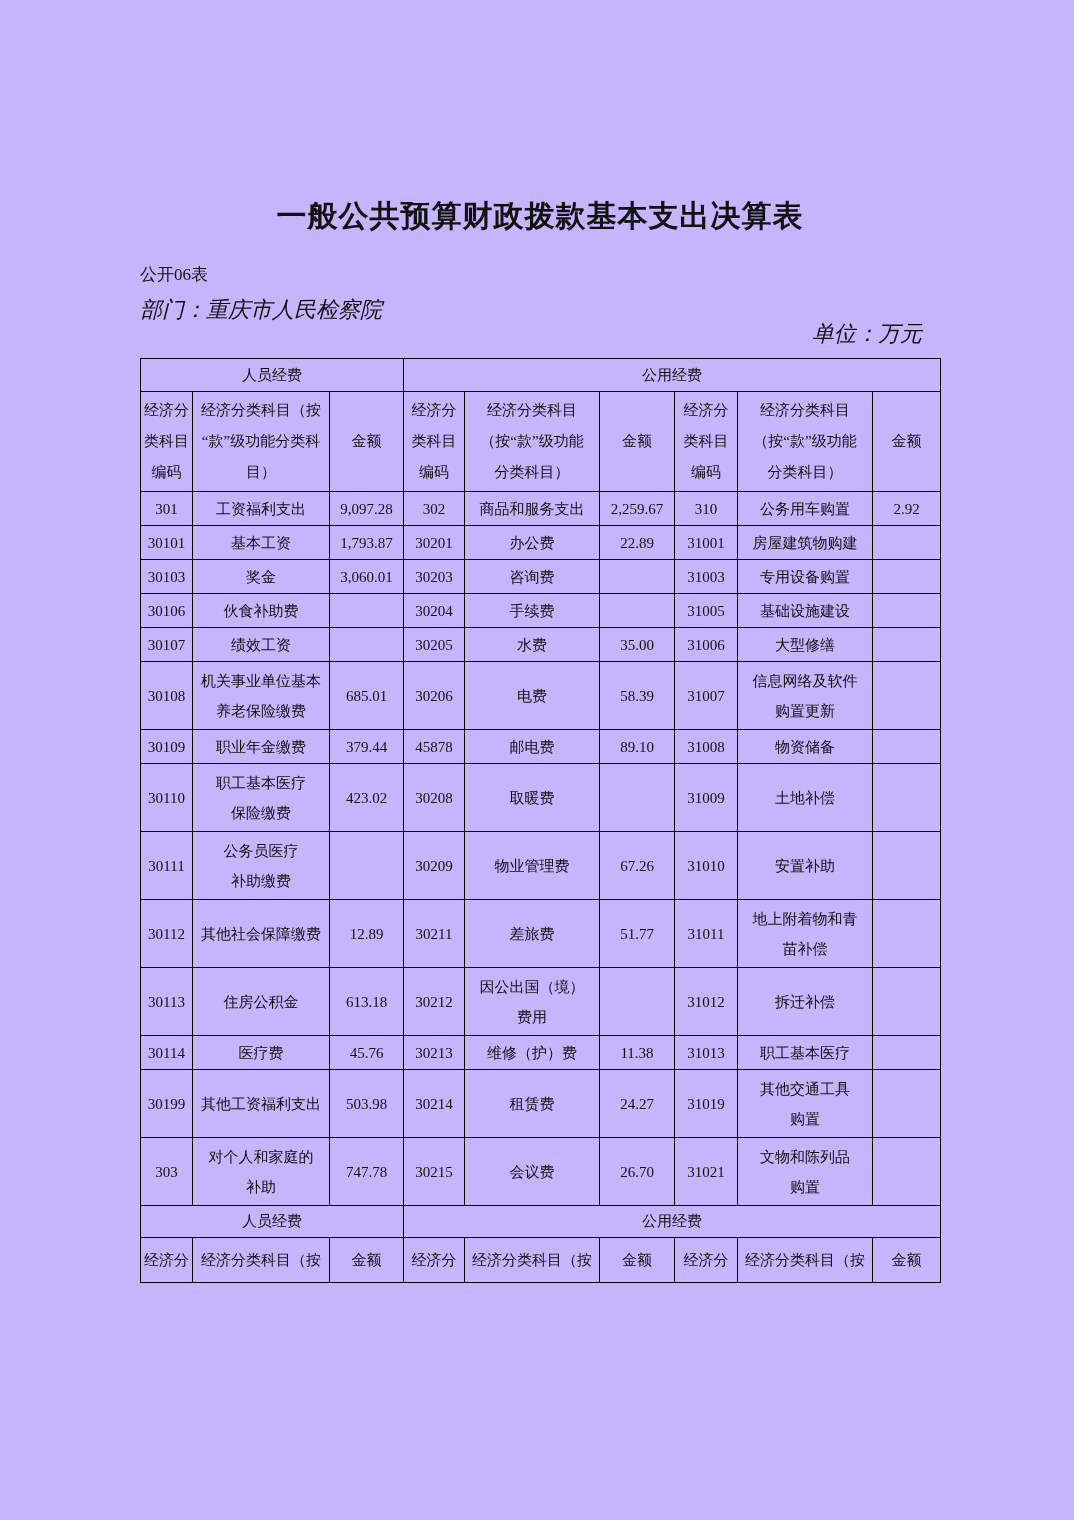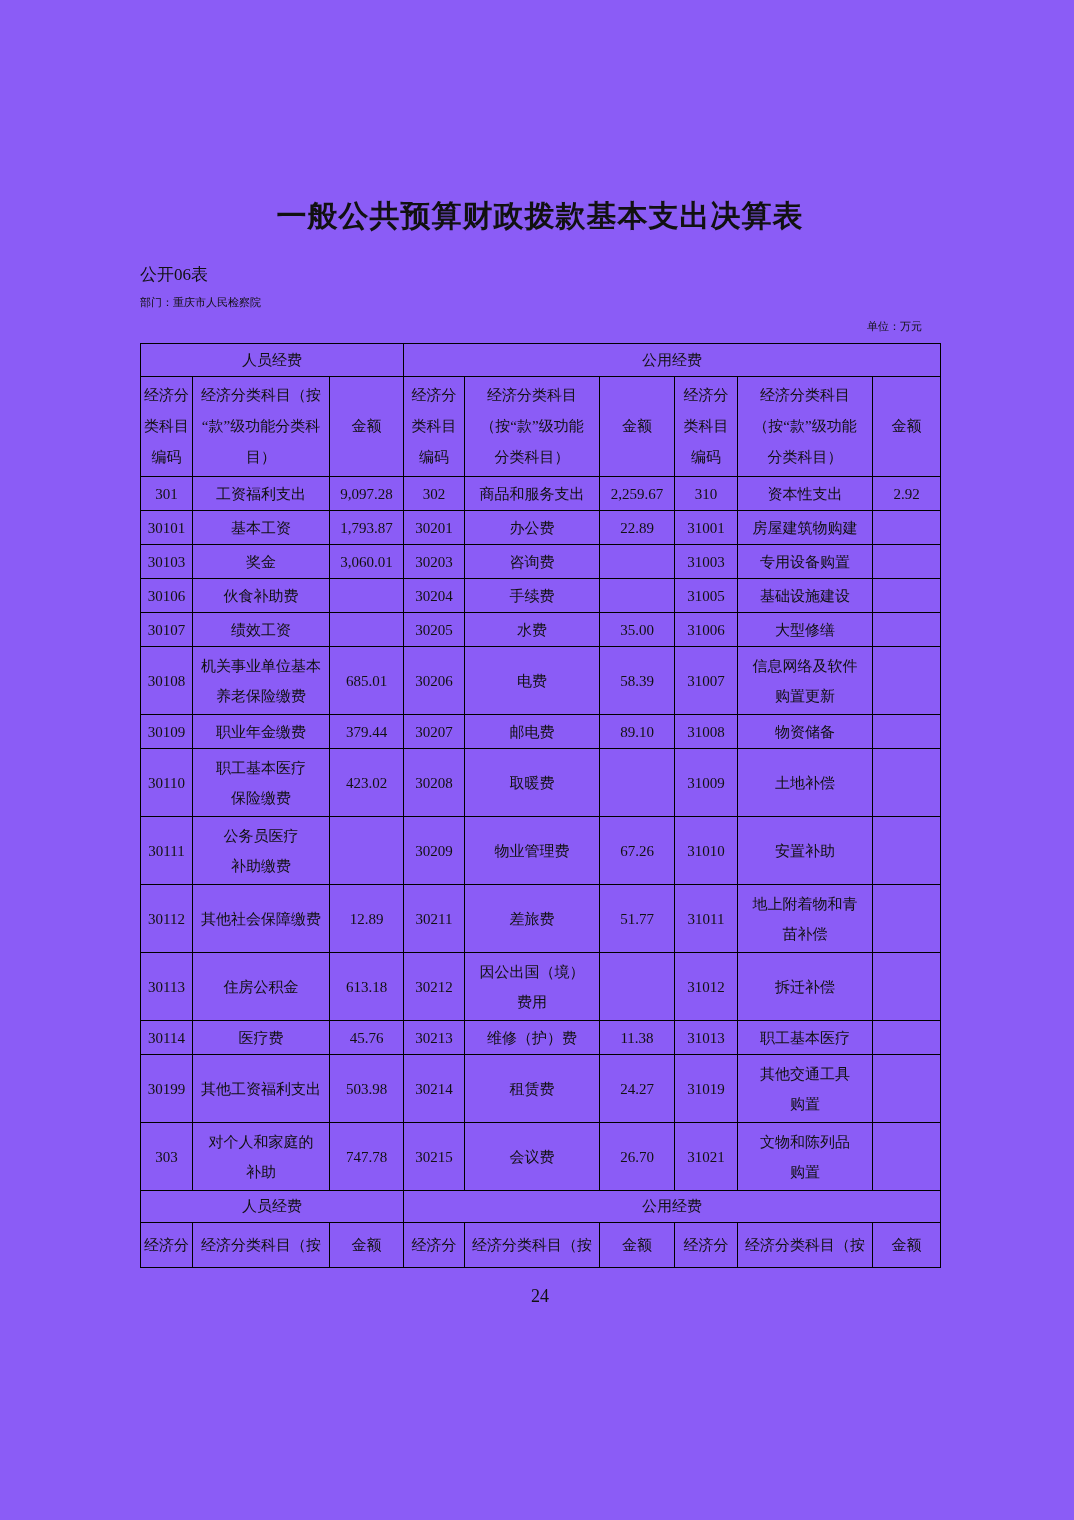--- a/index.html
+++ b/index.html
@@ -1,20 +1,20 @@
 <!DOCTYPE html>
 <html><head>
 <meta charset="utf-8">
 <style>
   * { box-sizing: border-box; margin: 0; padding: 0; }
   html, body { background: #888; }
   .page {
     width: 1074px;
     height: 1520px;
-    background: #8b5cf6;
+    background: #c4b5fd;
     margin: 0 auto;
     position: relative;
     overflow: hidden;
     font-family: "Liberation Serif", "DejaVu Serif", serif;
     color: #111;
   }
   .content {
     width: 800px;
     padding-top: 196px;
     margin-left: 140px;
@@ -27,22 +27,23 @@
     margin-bottom: 26px;
   }
   .form-label {
     text-align: left;
     font-size: 17px;
     margin-bottom: 9px;
   }
   .meta-row {
     display: flex;
     justify-content: space-between;
-    font-size: 11px;
+    font-size: 22px;
     margin-bottom: 9px;
+    font-style: italic;
   }
   .meta-row .unit { padding-right: 18px; margin-top: 24px; }
   table.budget {
     border-collapse: collapse;
     table-layout: fixed;
     width: 801px;
     font-size: 15px;
     border-radius: 27px;
   }
   table.budget th, table.budget td {
@@ -126,21 +127,21 @@
       </thead>
       <tbody>
           <tr>
             <td>301</td>
             <td>工资福利支出</td>
             <td>9,097.28</td>
             <td>302</td>
             <td>商品和服务支出</td>
             <td>2,259.67</td>
             <td>310</td>
-            <td>资本性支出</td>
+            <td>公务用车购置</td>
             <td>2.92</td>
           </tr>
           <tr>
             <td>30101</td>
             <td>基本工资</td>
             <td>1,793.87</td>
             <td>30201</td>
             <td>办公费</td>
             <td>22.89</td>
             <td>31001</td>
@@ -190,21 +191,21 @@
             <td>58.39</td>
             <td>31007</td>
             <td>信息网络及软件
 购置更新</td>
             <td></td>
           </tr>
           <tr>
             <td>30109</td>
             <td>职业年金缴费</td>
             <td>379.44</td>
-            <td>30207</td>
+            <td>45878</td>
             <td>邮电费</td>
             <td>89.10</td>
             <td>31008</td>
             <td>物资储备</td>
             <td></td>
           </tr>
           <tr class="tall">
             <td>30110</td>
             <td>职工基本医疗
 保险缴费</td>
@@ -301,16 +302,15 @@
           <td>经济分</td>
           <td>经济分类科目（按</td>
           <td>金额</td>
           <td>经济分</td>
           <td>经济分类科目（按</td>
           <td>金额</td>
         </tr>
       </tfoot>
     </table>
 
-    <div class="page-number">24</div>
 
   </div>
 </div>
 
 </body></html>

